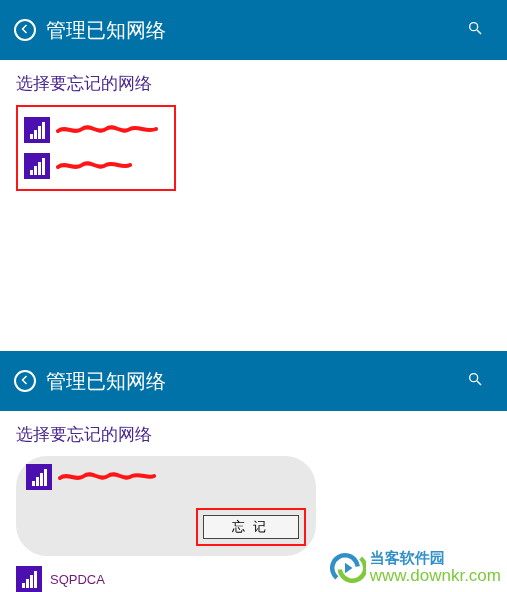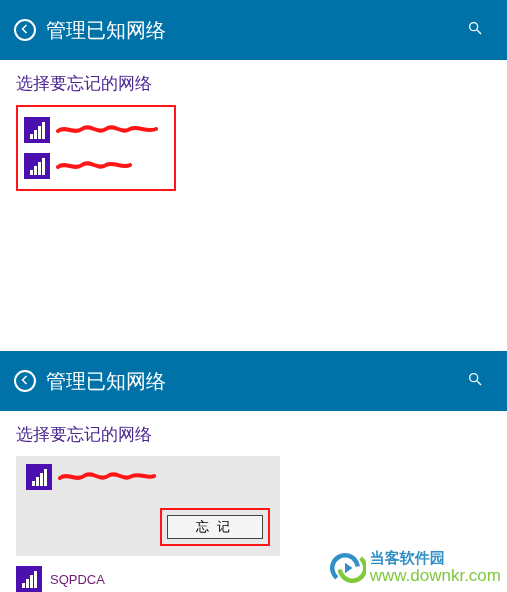--- a/index.html
+++ b/index.html
@@ -92,22 +92,23 @@
   }
   .scribble {
     height: 14px;
     margin-left: 6px;
   }
   .scribble svg { height: 14px; }
 
   
   .selected-box {
     background: #e8e8e8;
-    width: 264px;
+    width: 300px;
     padding: 8px 10px 10px 10px;
+    border-radius: 31px;
   }
   .selected-box .network-item { margin:0 0 24px 0; }
   .forget-outline {
     border: 2px solid #ff1515;
     padding: 5px;
     display: inline-block;
     float: right;
     margin-top: -6px;
   }
   .forget-btn {

